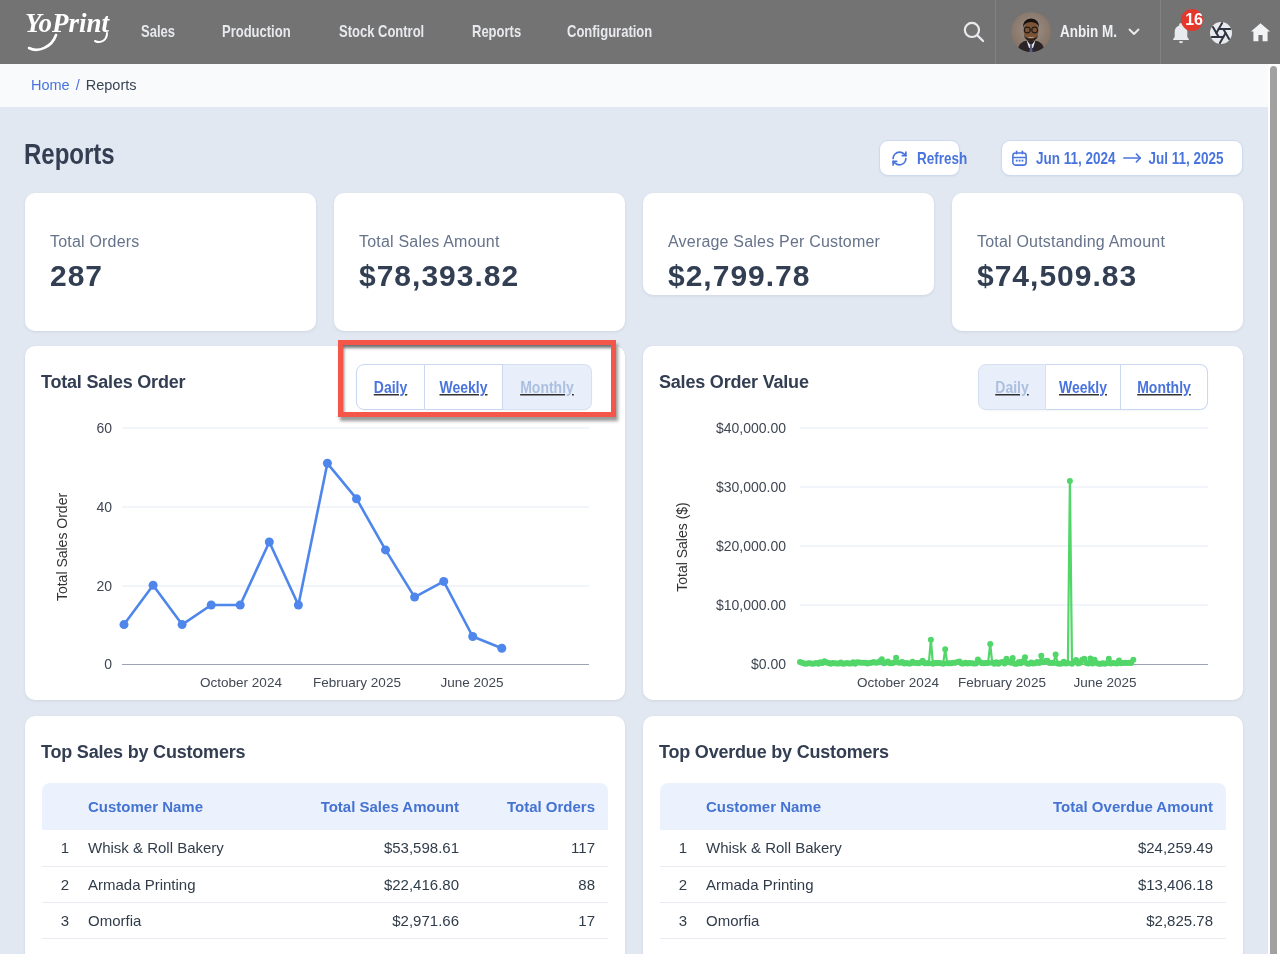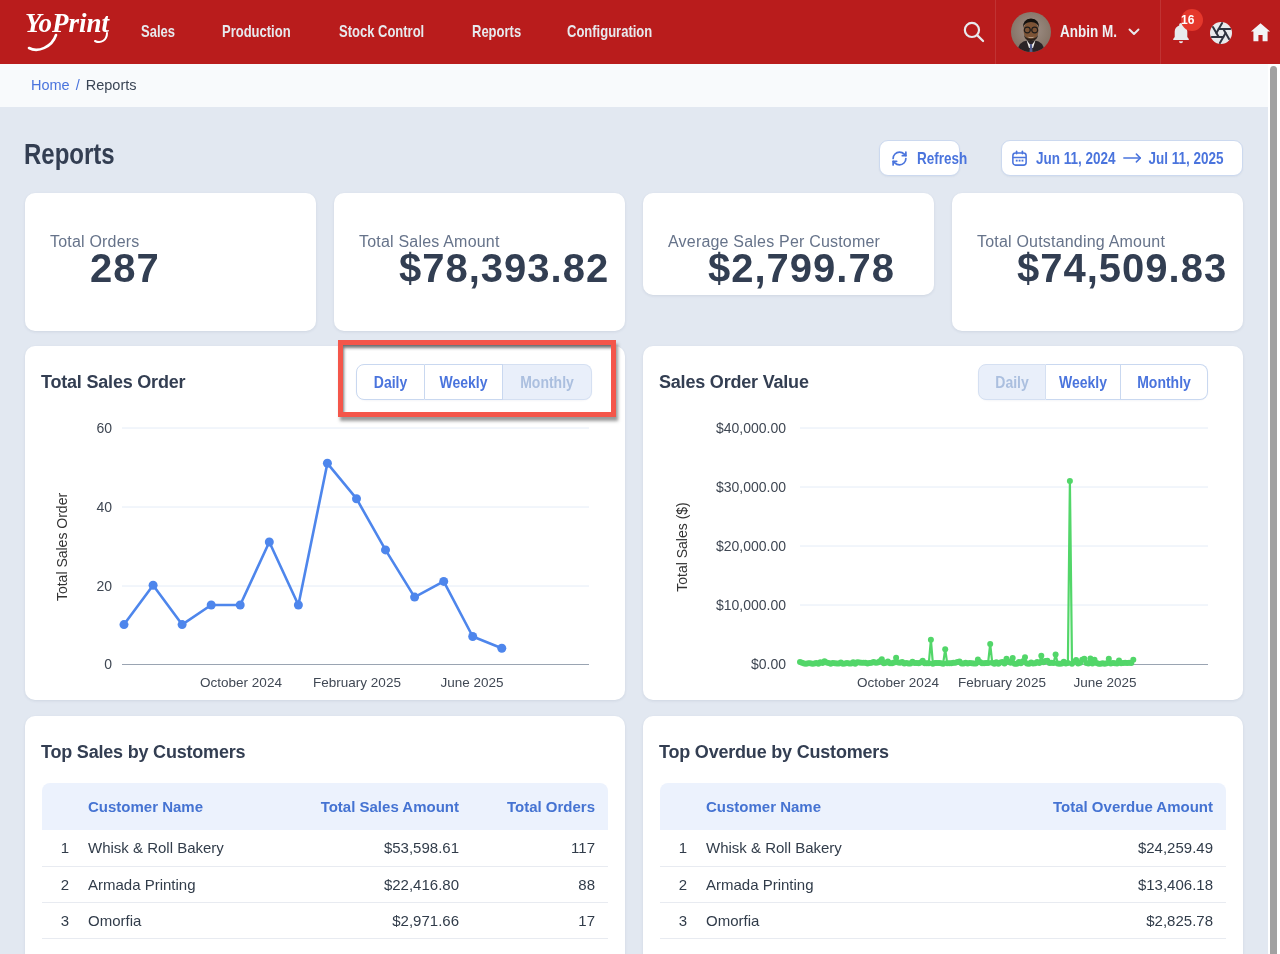--- a/index.html
+++ b/index.html
@@ -1,43 +1,43 @@
 <!DOCTYPE html>
 <html><head>
 <meta charset="utf-8">
 <style>
 * { margin:0; padding:0; box-sizing:border-box; }
 html,body { width:1280px; height:954px; overflow:hidden; font-family:"Liberation Sans", sans-serif; }
 body { position:relative; background:#e2e8f1; }
 .abs { position:absolute; }
 
 
-.header { position:absolute; left:0; top:0; width:1280px; height:64px; background:#b91c1c; }
+.header { position:absolute; left:0; top:0; width:1280px; height:64px; background:#737373; }
 .nav { position:absolute; top:0; height:64px; line-height:64px; color:#e7e9ed; font-size:13px; font-weight:700; white-space:nowrap; transform:scaleY(1.25); }
 .hdiv { position:absolute; top:0; width:1px; height:64px; background:rgba(255,255,255,0.10); }
 .uname { position:absolute; top:0; height:64px; line-height:64px; color:#eef0f3; font-size:13.5px; font-weight:700; transform:scaleY(1.22); }
 
 
 .crumb { position:absolute; left:0; top:64px; width:1268px; height:43px; background:#f8fafc; font-size:14.5px; line-height:43px; }
 .crumb a { color:#4a74dd; text-decoration:none; }
 .crumb .sep { color:#4a74dd; margin:0 6px; }
 .crumb .cur { color:#3a4555; }
 h1.title { position:absolute; left:24px; top:140px; font-size:24px; font-weight:700; color:#333e52; transform:scaleY(1.22); transform-origin:left center; }
 
 .btn { position:absolute; background:#fff; border:1px solid #ccd9ef; border-radius:9px; height:36px; top:140px; display:flex; align-items:center; color:#4a74dd; font-size:13.5px; font-weight:700; box-shadow:0 1px 2px rgba(40,60,110,0.06); white-space:nowrap; }
 .btn span { display:inline-block; transform:scaleY(1.25); }
 .btn svg { flex-shrink:0; }
 
 .card { position:absolute; background:#fff; border-radius:10px; box-shadow:0 1px 3px rgba(35,55,95,0.10); }
 .statlabel { position:absolute; left:25px; top:40px; font-size:16px; color:#66738a; letter-spacing:0.2px; }
-.statval { position:absolute; left:25px; top:60px; font-size:40px; line-height:30px; font-weight:700; color:#323e52; letter-spacing:1px;margin-left:40px; }
+.statval { position:absolute; left:25px; top:68px; font-size:30px; line-height:30px; font-weight:700; color:#323e52; letter-spacing:1px; }
 
 .ctitle { position:absolute; left:16px; top:26px; font-size:18px; font-weight:700; color:#333e52; letter-spacing:-0.2px; }
 
-.bgroup { position:absolute; top:18px; display:flex; height:36px; border-radius:10px; box-shadow:0 1px 2px rgba(40,60,110,0.05); }
+.bgroup { position:absolute; top:18px; display:flex; height:46px; border-radius:10px; box-shadow:0 1px 2px rgba(40,60,110,0.05);text-decoration:underline; }
 .bgroup .b { border:1px solid #c9d8f0; border-left-width:0; background:#fff; color:#4a74dd; font-size:14px; font-weight:700; display:flex; align-items:center; justify-content:center; }
 .bgroup .b span { display:inline-block; transform:scaleY(1.2); }
 .bgroup .b:first-child { border-left-width:1px; border-radius:8px 0 0 8px; }
 .bgroup .b:last-child { border-radius:0 8px 8px 0; }
 .bgroup .b.dis { background:#e9effa; color:#abbfdf; border-color:#d5e0f2; }
 
 .redbox { position:absolute; left:338px; top:340px; width:278px; height:77px; border:5.5px solid #f4564a; box-shadow:2px 4px 3px rgba(55,55,55,0.5), inset 2px 4px 3px -1px rgba(40,40,40,0.62); z-index:50; }
 
 table.t { border-collapse:collapse; width:566px; font-size:15px; color:#313c4a; table-layout:fixed; }
 table.t thead td { background:#ecf2fd; color:#4573d2; font-weight:700; height:47px; white-space:nowrap; font-size:15px; }
@@ -102,21 +102,21 @@
   <div class="uname" style="left:1060px;">Anbin M.</div>
   <svg class="abs" style="left:1128px; top:28px;" width="12" height="8" viewBox="0 0 12 8" fill="none" stroke="#e8eaed" stroke-width="1.9" stroke-linecap="round" stroke-linejoin="round">
     <path d="M1.5 1.5 L6 6 L10.5 1.5"></path>
   </svg>
   <div class="hdiv" style="left:1160px;"></div>
 
   <svg class="abs" style="left:1169px; top:21px;" width="24" height="24" viewBox="0 0 24 24" fill="#e8eaed">
     <path d="M12 2 C11 2 10.2 2.8 10.2 3.8 L10.2 4.4 C7.5 5.2 5.7 7.6 5.7 10.5 L5.7 16 L4.2 18 L4.2 19 L19.8 19 L19.8 18 L18.3 16 L18.3 10.5 C18.3 7.6 16.5 5.2 13.8 4.4 L13.8 3.8 C13.8 2.8 13 2 12 2 Z"></path>
     <path d="M10 20.2 L14 20.2 C14 21.3 13.1 22.2 12 22.2 C10.9 22.2 10 21.3 10 20.2 Z"></path>
   </svg>
-  <div class="abs" style="left:1181px; top:9px; width:22px; height:22px; border-radius:50%; background:#e5382c; color:#fff; font-size:12px; font-weight:700; text-align:left; line-height:22px;">16</div>
+  <div class="abs" style="left:1181px; top:9px; width:22px; height:22px; border-radius:50%; background:#e5382c; color:#fff; font-size:16px; font-weight:700; text-align:right; line-height:22px;">16</div>
 
   <svg class="abs" style="left:1209px; top:21px;" width="24" height="24" viewBox="0 0 24 24">
     <circle cx="12" cy="12" r="11" fill="#e8eaed"></circle>
     <g stroke="#2e3340" stroke-width="2" stroke-linecap="round">
       <line x1="14.31" y1="8" x2="20.05" y2="17.94"></line>
       <line x1="9.69" y1="8" x2="21.17" y2="8"></line>
       <line x1="7.38" y1="12" x2="13.12" y2="2.06"></line>
       <line x1="9.69" y1="16" x2="3.95" y2="6.06"></line>
       <line x1="14.31" y1="16" x2="2.83" y2="16"></line>
       <line x1="16.62" y1="12" x2="10.88" y2="21.94"></line>

